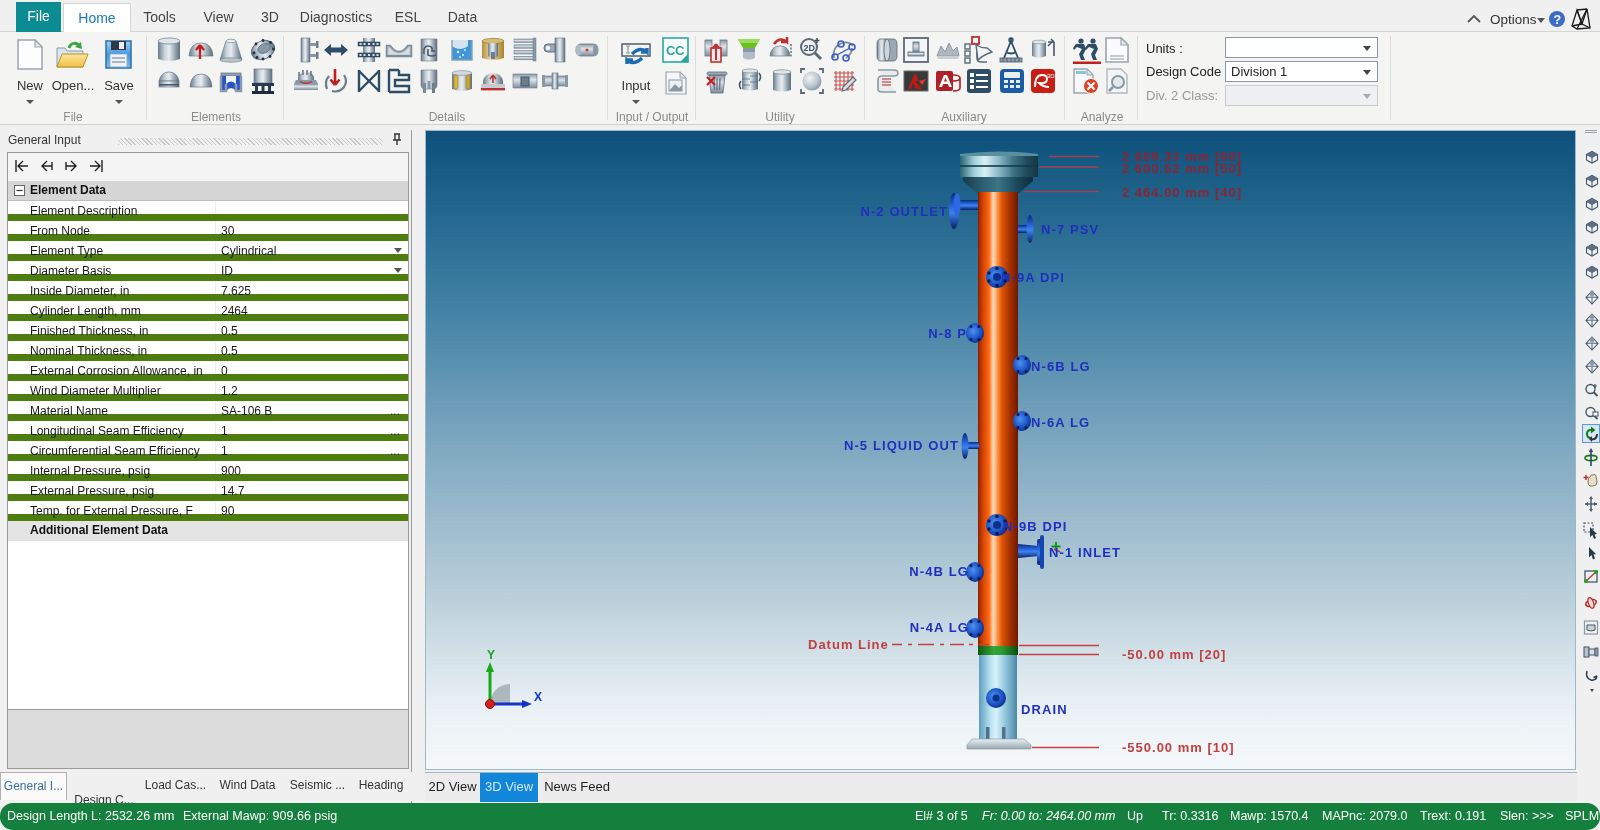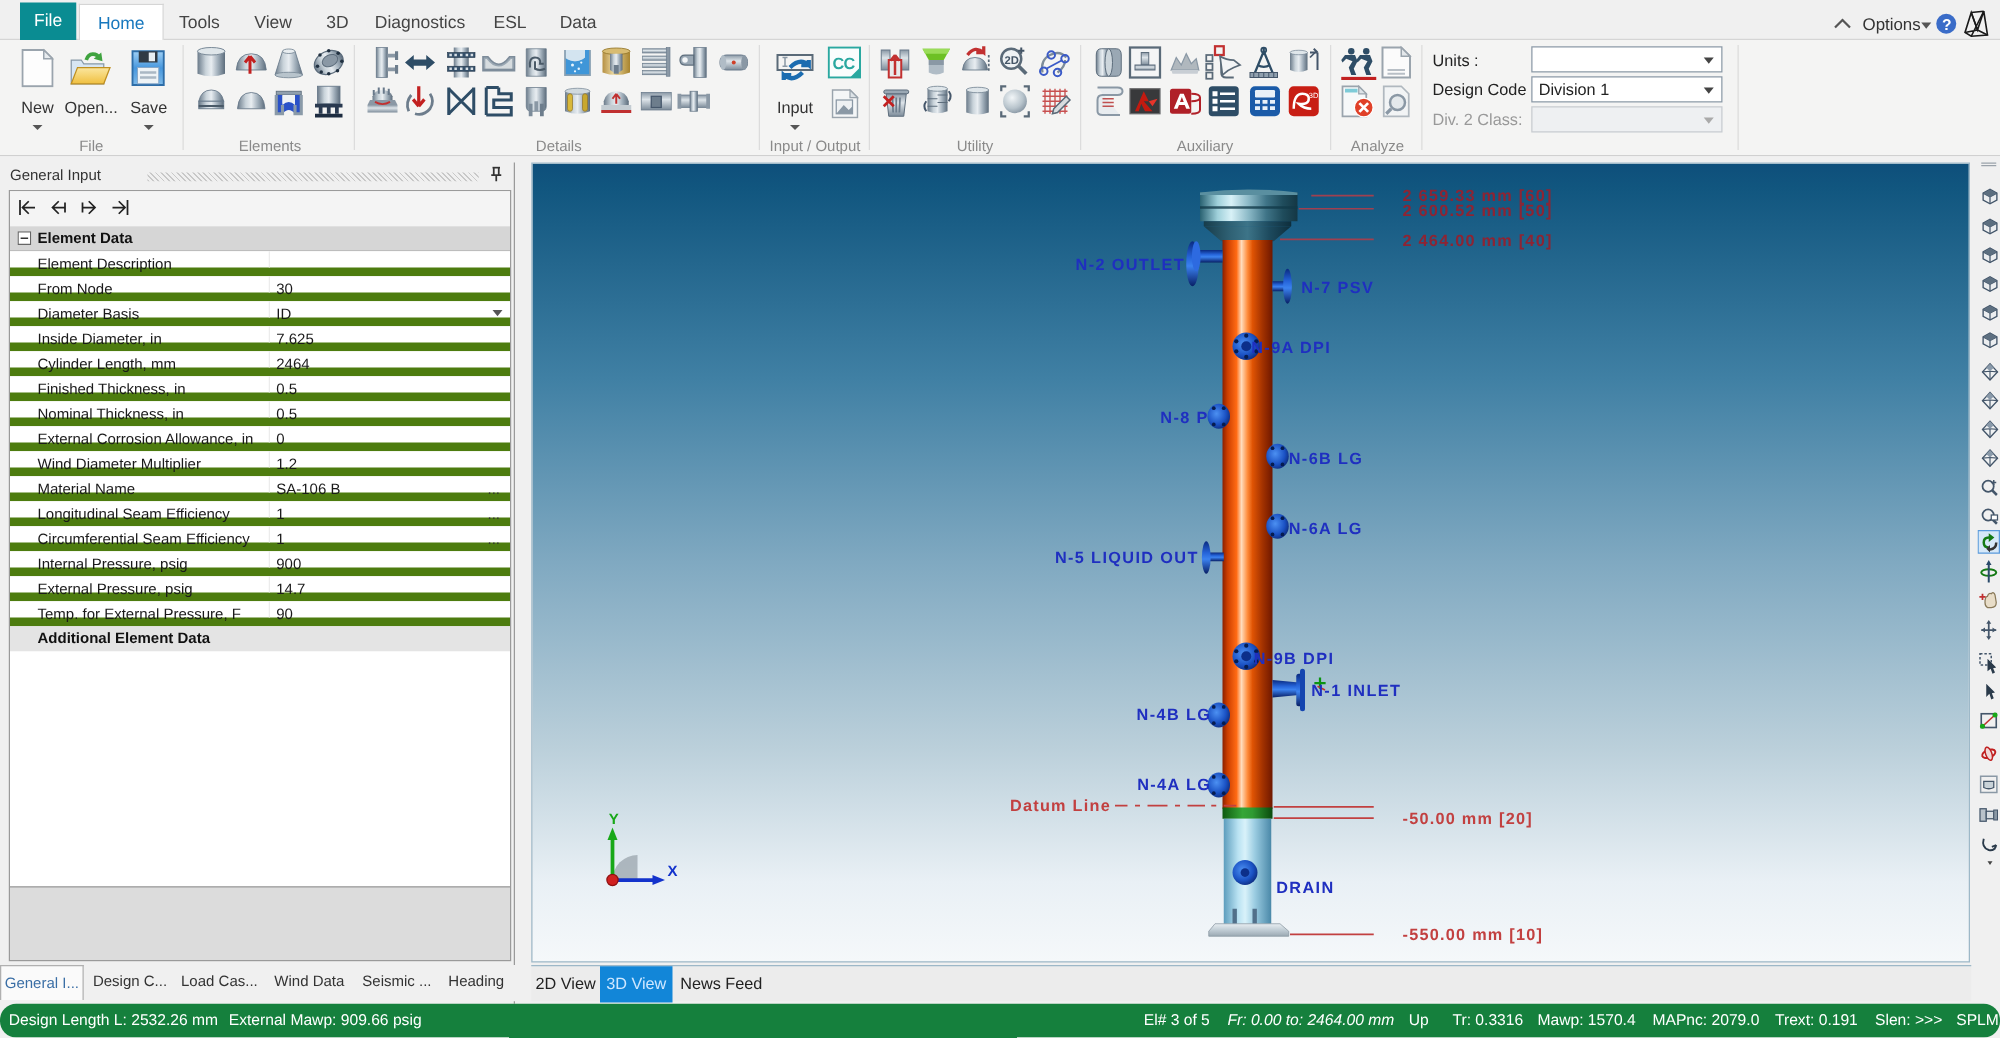--- a/index.html
+++ b/index.html
@@ -702,20 +702,25 @@
                 <line x1="2.5" y1="5.5" x2="8.5" y2="5.5" stroke="#333" stroke-width="1.2"></line>
               </svg>Element Data</div>
           <div class="gr">
               <span class="n">Element Description</span>
             </div>
           <div class="gr">
               <span class="n">From Node</span>
               <span class="v">30</span>
             </div>
           <div class="gr">
+              <span class="n">Element Type</span>
+              <span class="v">Cylindrical</span>
+              <span class="dd"></span>
+            </div>
+          <div class="gr">
               <span class="n">Diameter Basis</span>
               <span class="v">ID</span>
               <span class="dd"></span>
             </div>
           <div class="gr">
               <span class="n">Inside Diameter, in</span>
               <span class="v">7.625</span>
             </div>
           <div class="gr">
               <span class="n">Cylinder Length, mm</span>
@@ -763,21 +768,21 @@
           <div class="gr">
               <span class="n">Temp. for External Pressure, F</span>
               <span class="v">90</span>
             </div>
           <div class="gh" style="background:#e4e4e4;border-bottom:none;">Additional Element Data</div>
         </div>
         <div id="lp-gray"></div>
       </div>
       <div id="lp-tabs">
         <div class="ltab act" style="left:0px;width:67px;">General I...</div>
-        <div class="ltab" style="left:69px;width:70px;">Design C...</div>
+        <div class="ltab" style="left:69px;width:70px;margin-top:15px;">Design C...</div>
         <div class="ltab" style="left:140px;width:71px;">Load Cas...</div>
         <div class="ltab" style="left:212px;width:71px;">Wind Data</div>
         <div class="ltab" style="left:284px;width:67px;">Seismic ...</div>
         <div class="ltab" style="left:352px;width:58px;">Heading</div>
       </div>
     </div>
     <div id="view3d">
     <svg width="1149" height="638" viewBox="0 0 1149 638">
       <defs>
         <linearGradient id="shellG" x1="0" y1="0" x2="1" y2="0">

